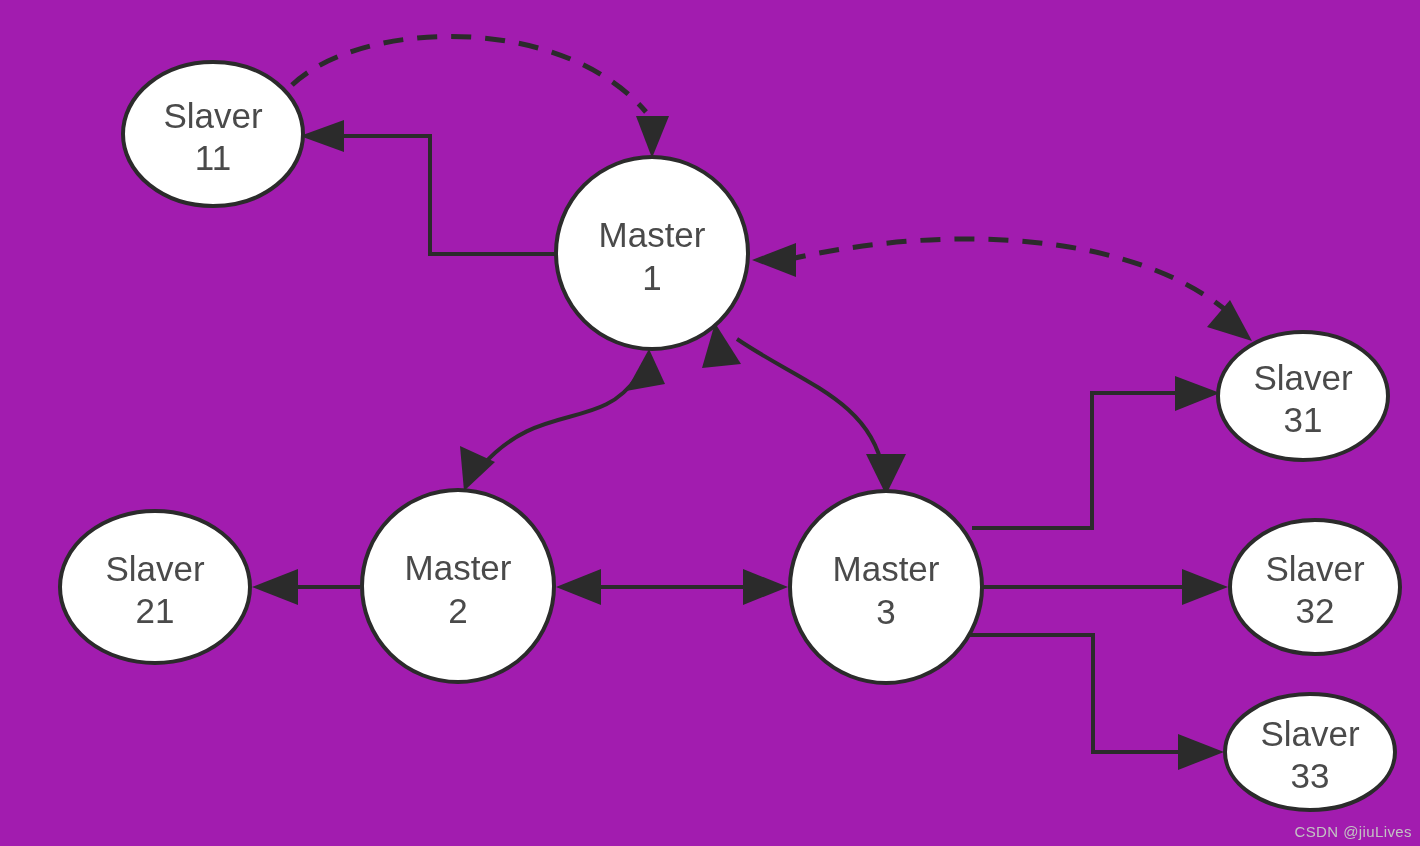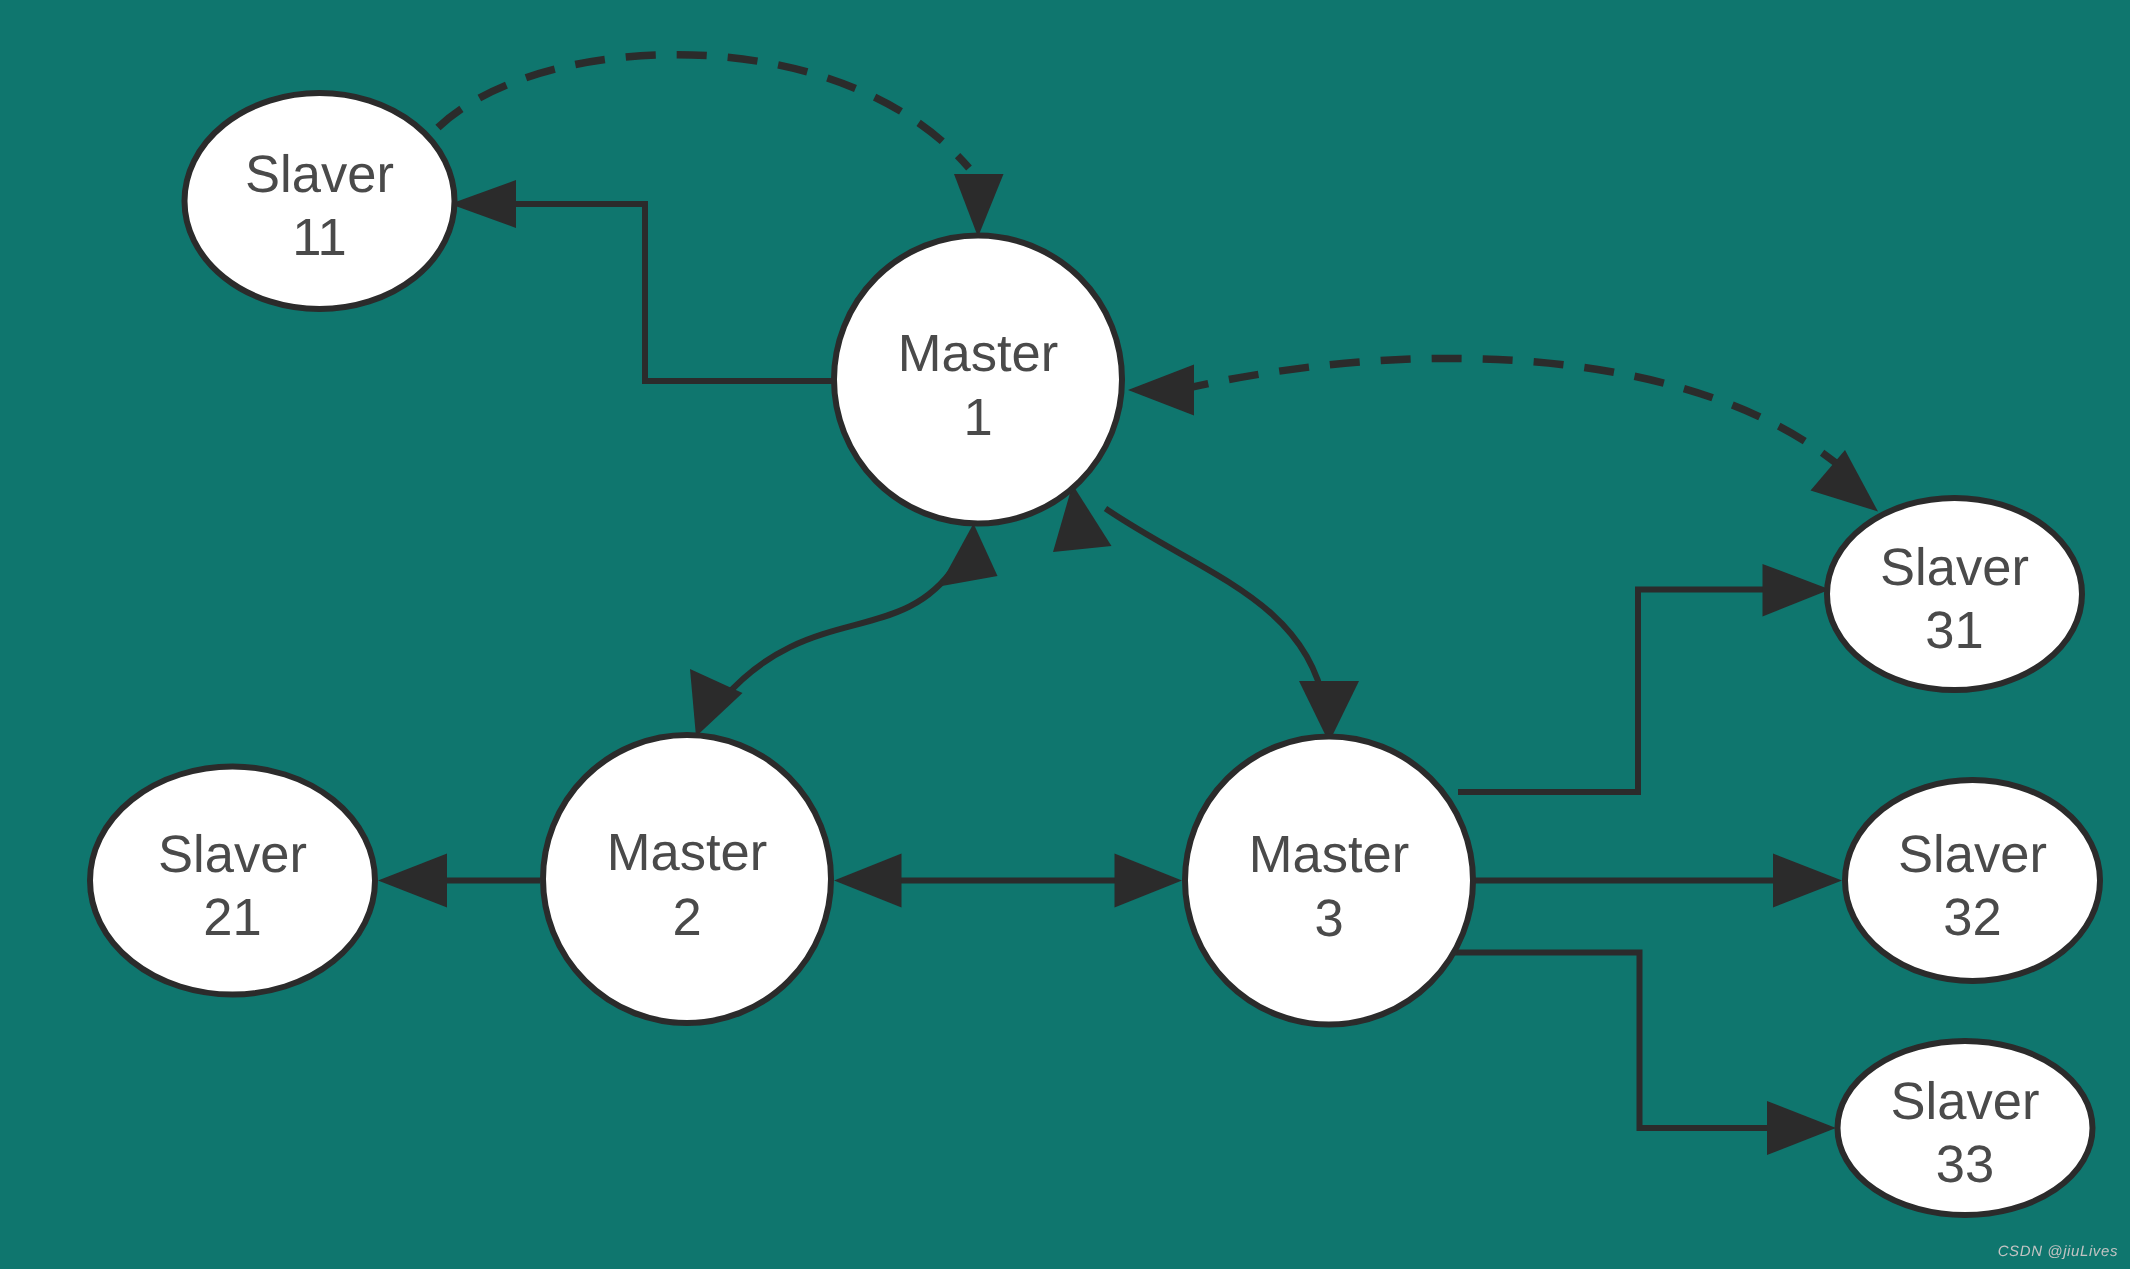--- a/index.html
+++ b/index.html
@@ -8,21 +8,21 @@
     padding: 0;
     background: #ffffff;
   }
   body {
     font-family: "Liberation Sans", sans-serif;
   }
   #canvas-wrap {
     position: relative;
     width: 1420px;
     height: 846px;
-    background: #0f766e;
+    background: #a21caf;
     overflow: hidden;
   }
   svg#diagram {
     display: block;
     width: 1420px;
     height: 846px;
   }
   .node-shape {
     fill: #ffffff;
     stroke: #2b2b2b;
@@ -52,26 +52,25 @@
   }
   .arrow-head {
     fill: #2b2b2b;
     stroke: none;
   }
   .watermark {
     position: absolute;
     right: 8px;
     bottom: 6px;
     font-family: "Liberation Sans", sans-serif;
-    font-size: 10px;
+    font-size: 15px;
     color: #c3c3c3;
     letter-spacing: 0.4px;
     user-select: none;
     white-space: nowrap;
-    font-style: italic;
   }
 </style>
 </head>
 <body>
 
 <div id="canvas-wrap">
 
   <svg id="diagram" viewBox="0 0 1420 846" xmlns="http://www.w3.org/2000/svg">
 
     <g>

